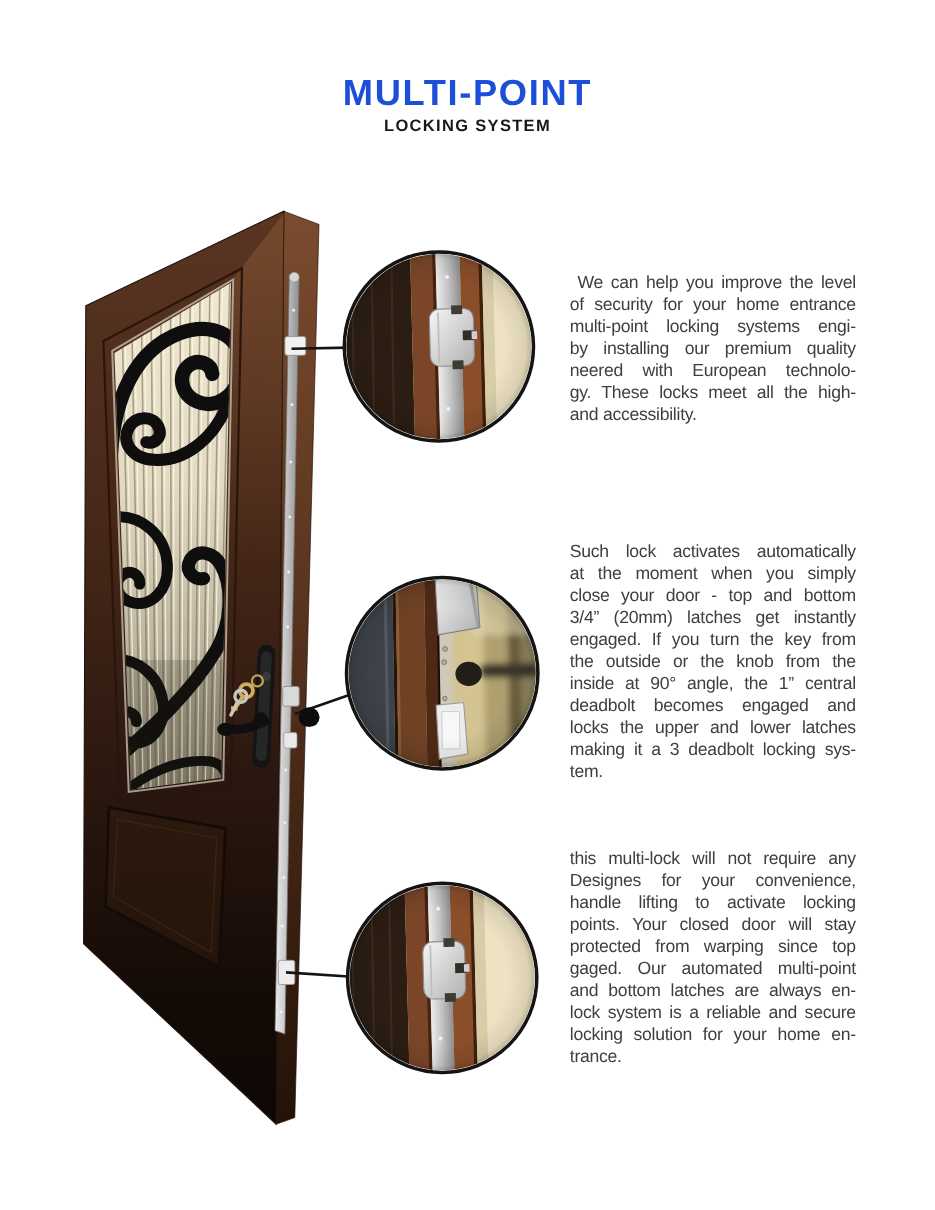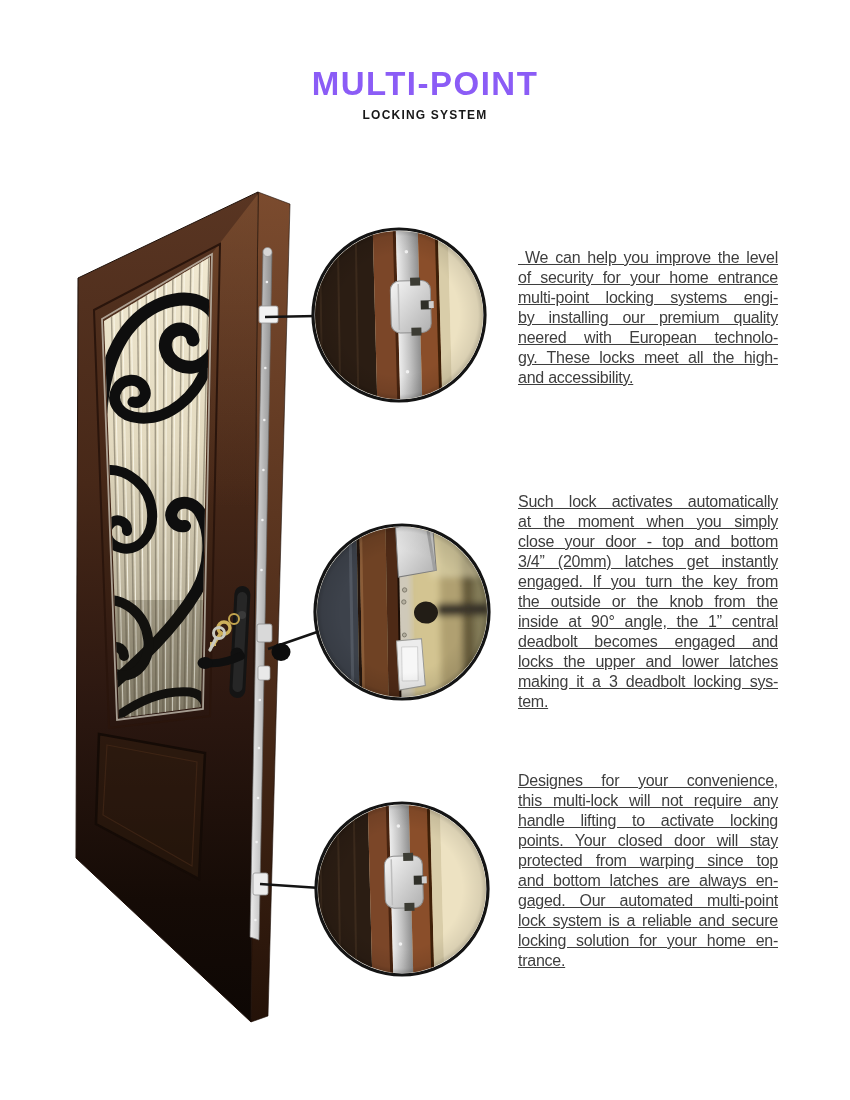--- a/index.html
+++ b/index.html
@@ -5,40 +5,40 @@
   html,body{margin:0;padding:0;}
   body{
     width:850px;height:1100px;position:relative;background:#ffffff;overflow:hidden;
     font-family:"Liberation Sans", sans-serif;
   }
   .page{position:absolute;inset:0;}
 
   
   .hdr{position:absolute;top:66px;left:0;width:850px;text-align:center;}
   .hdr h1{
-    margin:0;font-size:33px;line-height:36px;font-weight:800;color:#8b5cf6;
+    margin:0;font-size:33px;line-height:36px;font-weight:800;color:#1d4ed8;
     letter-spacing:1.5px;
   }
   .hdr h2{
-    margin:2px 0 0 0;font-size:12px;line-height:22px;font-weight:800;color:#181818;
+    margin:2px 0 0 0;font-size:15px;line-height:22px;font-weight:800;color:#181818;
     letter-spacing:1.2px;
   }
 
   
   .door-figure{position:absolute;inset:0;margin:0;}
   .door-figure svg{position:absolute;inset:0;}
 
   
   .para{
     position:absolute;left:518px;width:260px;color:#3e3e3e;
     font-size:16px;line-height:20px;letter-spacing:-0.25px;
   }
   .para .jline{
     display:block;height:20px;white-space:pre-wrap;
-    text-align:justify;text-align-last:justify;text-decoration:underline;
+    text-align:justify;text-align-last:justify;
   }
   .para .jline.last{text-align-last:left;}
   #para-1{top:248px;}
   #para-2{top:492px;}
   #para-3{top:771px;}
 </style>
 </head>
 <body>
 
 <main class="page">
@@ -337,26 +337,26 @@
         <div class="jline">3/4” (20mm) latches get instantly</div>
         <div class="jline">engaged. If you turn the key from</div>
         <div class="jline">the outside or the knob from the</div>
         <div class="jline">inside at 90° angle, the 1” central</div>
         <div class="jline">deadbolt becomes engaged and</div>
         <div class="jline">locks the upper and lower latches</div>
         <div class="jline">making it a 3 deadbolt locking sys-</div>
         <div class="jline last">tem.</div>
       </div>
     <div class="para" id="para-3">
+        <div class="jline">this multi-lock will not require any</div>
         <div class="jline">Designes for your convenience,</div>
-        <div class="jline">this multi-lock will not require any</div>
         <div class="jline">handle lifting to activate locking</div>
         <div class="jline">points. Your closed door will stay</div>
         <div class="jline">protected from warping since top</div>
+        <div class="jline">gaged. Our automated multi-point</div>
         <div class="jline">and bottom latches are always en-</div>
-        <div class="jline">gaged. Our automated multi-point</div>
         <div class="jline">lock system is a reliable and secure</div>
         <div class="jline">locking solution for your home en-</div>
         <div class="jline last">trance.</div>
       </div>
   </section>
 
 </main>
 
 </body></html>

